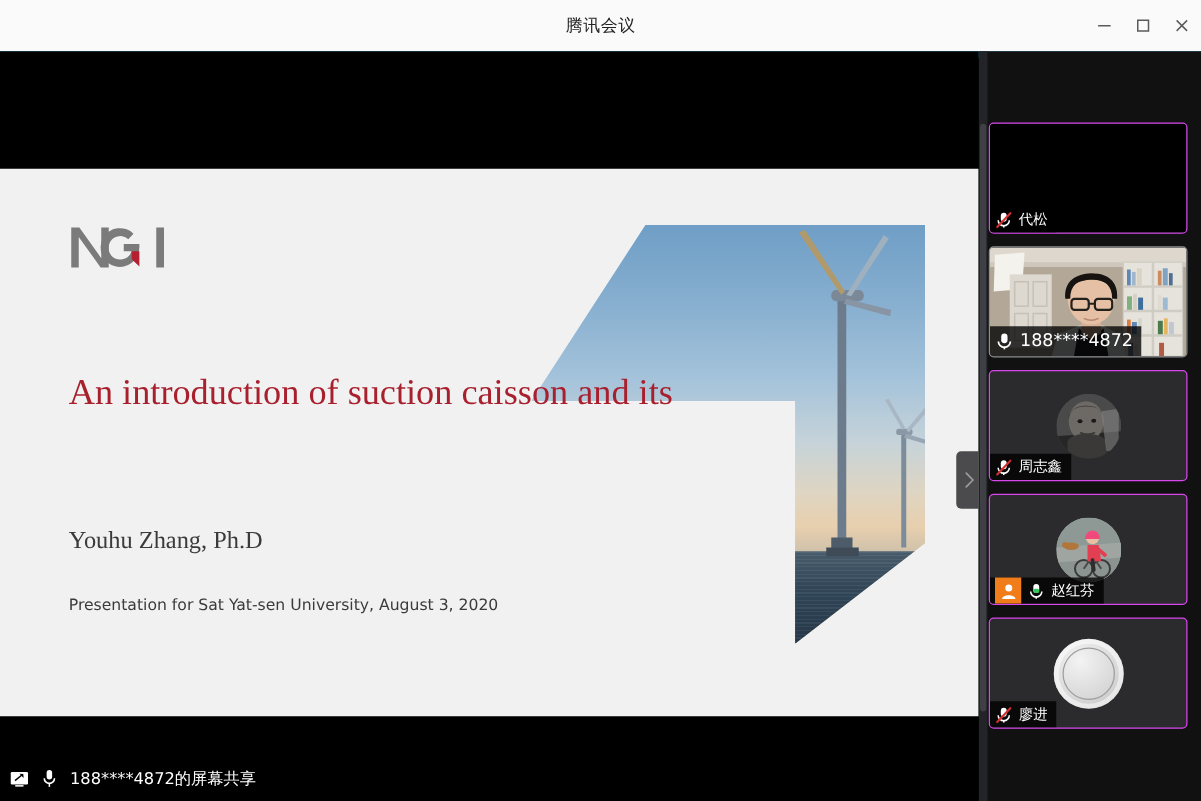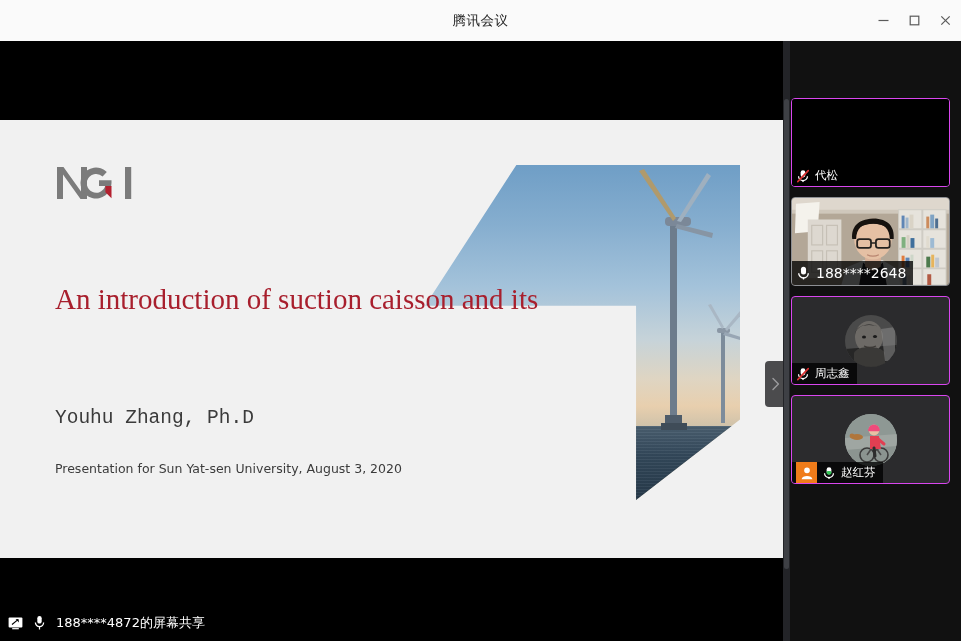--- a/index.html
+++ b/index.html
@@ -58,21 +58,21 @@
   
   #stage {
     position: absolute;
     left: 0; top: 41px;
     width: 783px; height: 600px;
     background: #000000;
     overflow: hidden;
   }
   #slide {
     position: absolute;
-    left: 0; top: 79px;
+    left: 0; top: 94px;
     width: 783px; height: 438px;
     background: #f1f1f1;
     overflow: hidden;
   }
 
   
   #ngi-logo {
     position: absolute;
     left: 55px; top: 45px;
     width: 92px; height: 36px;
@@ -134,21 +134,21 @@
     font-family: "Liberation Serif", "DejaVu Serif", serif;
     font-size: 29px;
     line-height: 62px;
     color: #a81f2d;
   }
   #slide-author {
     position: absolute;
     left: 55px; top: 287px;
     font-size: 19.5px;
     color: #3b3b3b;
-    font-family: Liberation Mono, monospace;
+    font-family: Liberation Serif, serif;
   }
   #slide-subtitle {
     position: absolute;
     left: 55px; top: 341px;
     font-size: 12.5px;
     color: #3b3b3b;
     font-family: "DejaVu Sans", "Liberation Sans", sans-serif;
   }
 
   
@@ -351,21 +351,21 @@
               <path d="M300 167 L316 172 L315 175 L298 170 Z" fill="#98a6b4" stroke="none"></path>
             </g>
           </svg>
         </div>
       </div>
 
       <div id="slide-title">
         <div>An introduction of suction caisson and its</div>
       </div>
       <div id="slide-author">Youhu Zhang, Ph.D</div>
-      <div id="slide-subtitle">Presentation for Sun Yat-sen University, August 3, 2020</div>
+      <div id="slide-subtitle">Presentation for Sat Yat-sen University, August 3, 2020</div>
     </div>
 
     <div id="statusbar">
       <span class="sb-icon">
         <svg width="15" height="15" viewBox="0 0 15 15">
           <rect x="0.6" y="1.6" width="13.8" height="10" rx="1" fill="#ffffff"></rect>
           <path d="M4 8.5 L10 3.6" stroke="#000000" stroke-width="1.1"></path>
           <path d="M10.6 3.2 L10.9 6.4 L7.6 3.0 Z" fill="#000000"></path>
           <rect x="4.2" y="12.1" width="6.6" height="1.2" fill="#ffffff"></rect>
         </svg>
@@ -479,21 +479,21 @@
           </svg>
         </div>
         <div class="namebar big">
           <span class="mic">
             <svg width="15" height="16" viewBox="0 0 16 16">
               <rect x="5.3" y="1.4" width="5.4" height="8.2" rx="2.7" fill="#ffffff"></rect>
               <path d="M2.9 8.2 a5.1 5.1 0 0 0 10.2 0" fill="none" stroke="#ffffff" stroke-width="1.5"></path>
               <rect x="7.3" y="12.5" width="1.4" height="2.4" fill="#ffffff"></rect>
             </svg>
           </span>
-          <span>188****2648</span>
+          <span>188****4872</span>
         </div>
       </div>
 
       <div class="tile">
         <div class="avatar-wrap">
           <div class="avatar-circle">
             <svg width="52" height="52" viewBox="0 0 52 52">
               <rect width="52" height="52" fill="#2f2f2f"></rect>
               <rect x="0" y="0" width="52" height="52" fill="#4a4a4a"></rect>
               <path d="M0 34 L52 30 L52 52 L0 52 Z" fill="#262626"></path>
@@ -563,16 +563,32 @@
               <rect x="5.3" y="1.4" width="5.4" height="8.2" rx="2.7" fill="#ffffff"></rect>
               <rect x="5.3" y="5.6" width="5.4" height="4" rx="1.6" fill="#35c759"></rect>
               <path d="M2.9 8.2 a5.1 5.1 0 0 0 10.2 0" fill="none" stroke="#ffffff" stroke-width="1.4"></path>
               <rect x="7.3" y="12.5" width="1.4" height="2.4" fill="#ffffff"></rect>
             </svg>
           </span>
           <span>赵红芬</span>
         </div>
       </div>
 
+      <div class="tile">
+        <div class="avatar-wrap">
+          <div class="avatar-blank"></div>
+        </div>
+        <div class="namebar">
+          <span class="mic">
+            <svg width="14" height="14" viewBox="0 0 16 16">
+              <rect x="5.3" y="1.4" width="5.4" height="8.2" rx="2.7" fill="#ffffff"></rect>
+              <path d="M2.9 8.2 a5.1 5.1 0 0 0 10.2 0" fill="none" stroke="#ffffff" stroke-width="1.4"></path>
+              <rect x="7.3" y="12.5" width="1.4" height="2.4" fill="#ffffff"></rect>
+              <line x1="2.0" y1="14.4" x2="14.0" y2="1.8" stroke="#d62f2f" stroke-width="1.9" stroke-linecap="round"></line>
+            </svg>
+          </span>
+          <span>廖进</span>
+        </div>
+      </div>
 
     </div>
   </div>
 </div>
 
 </body></html>

